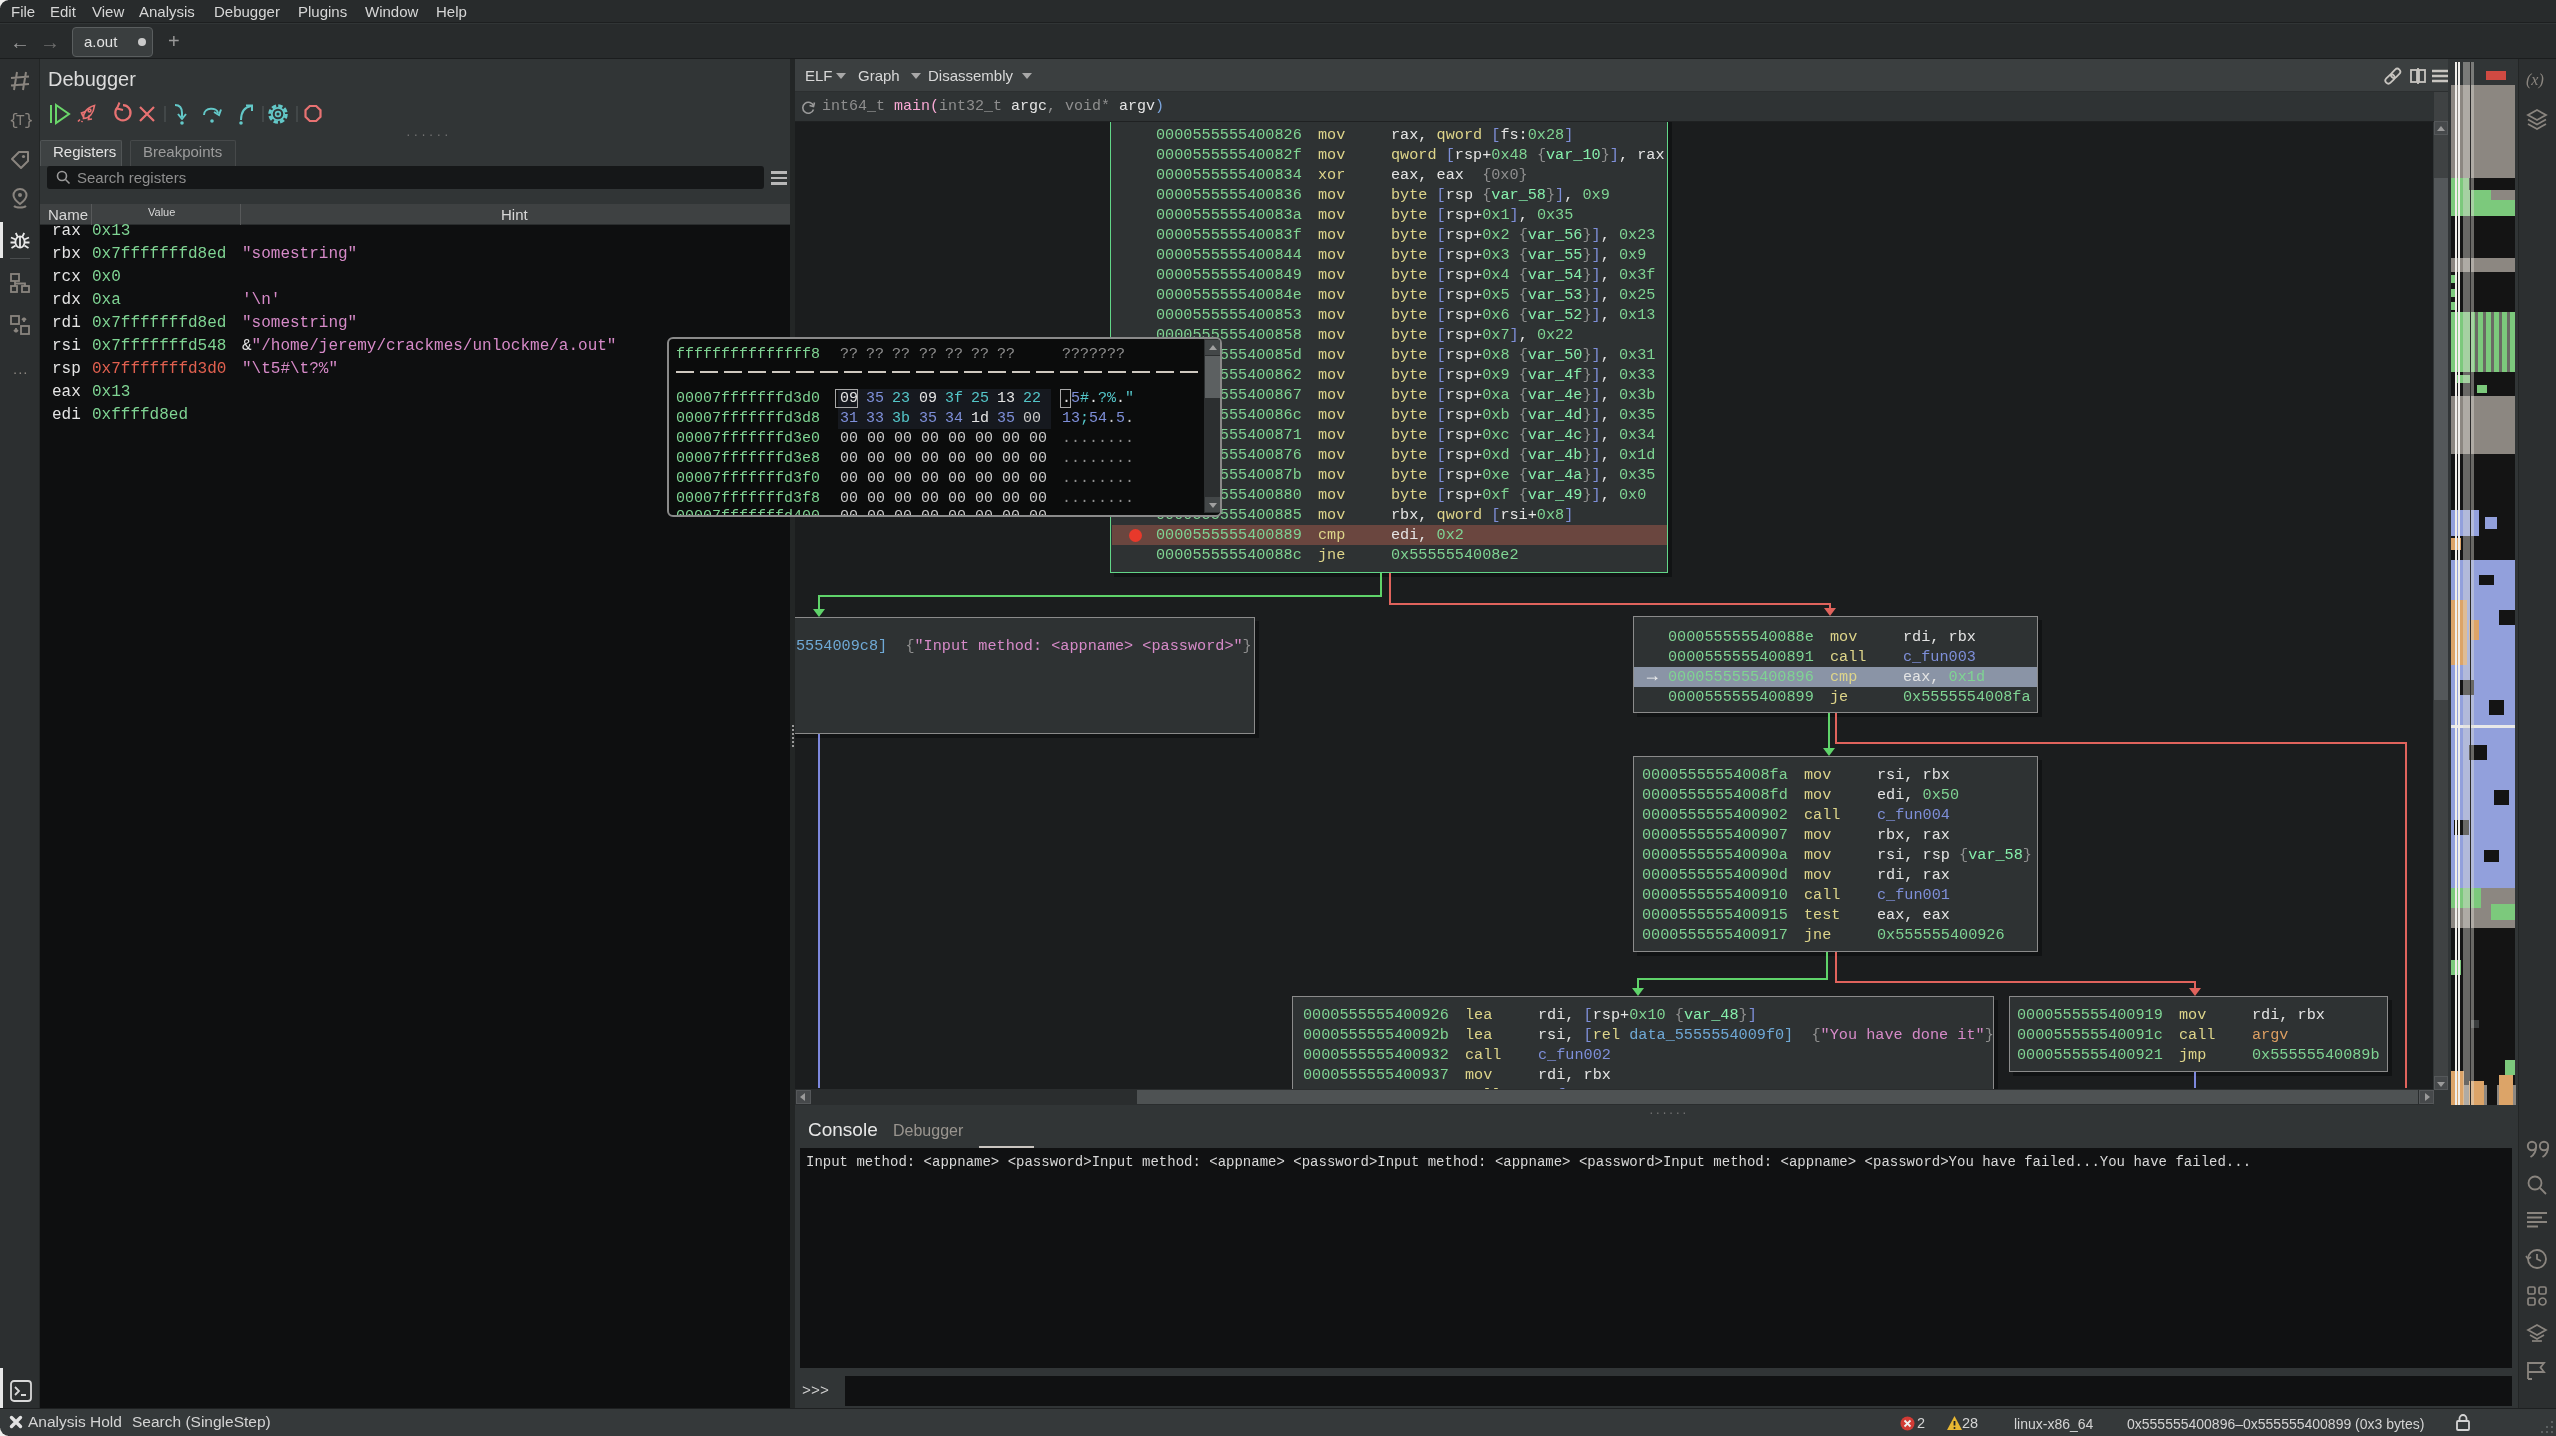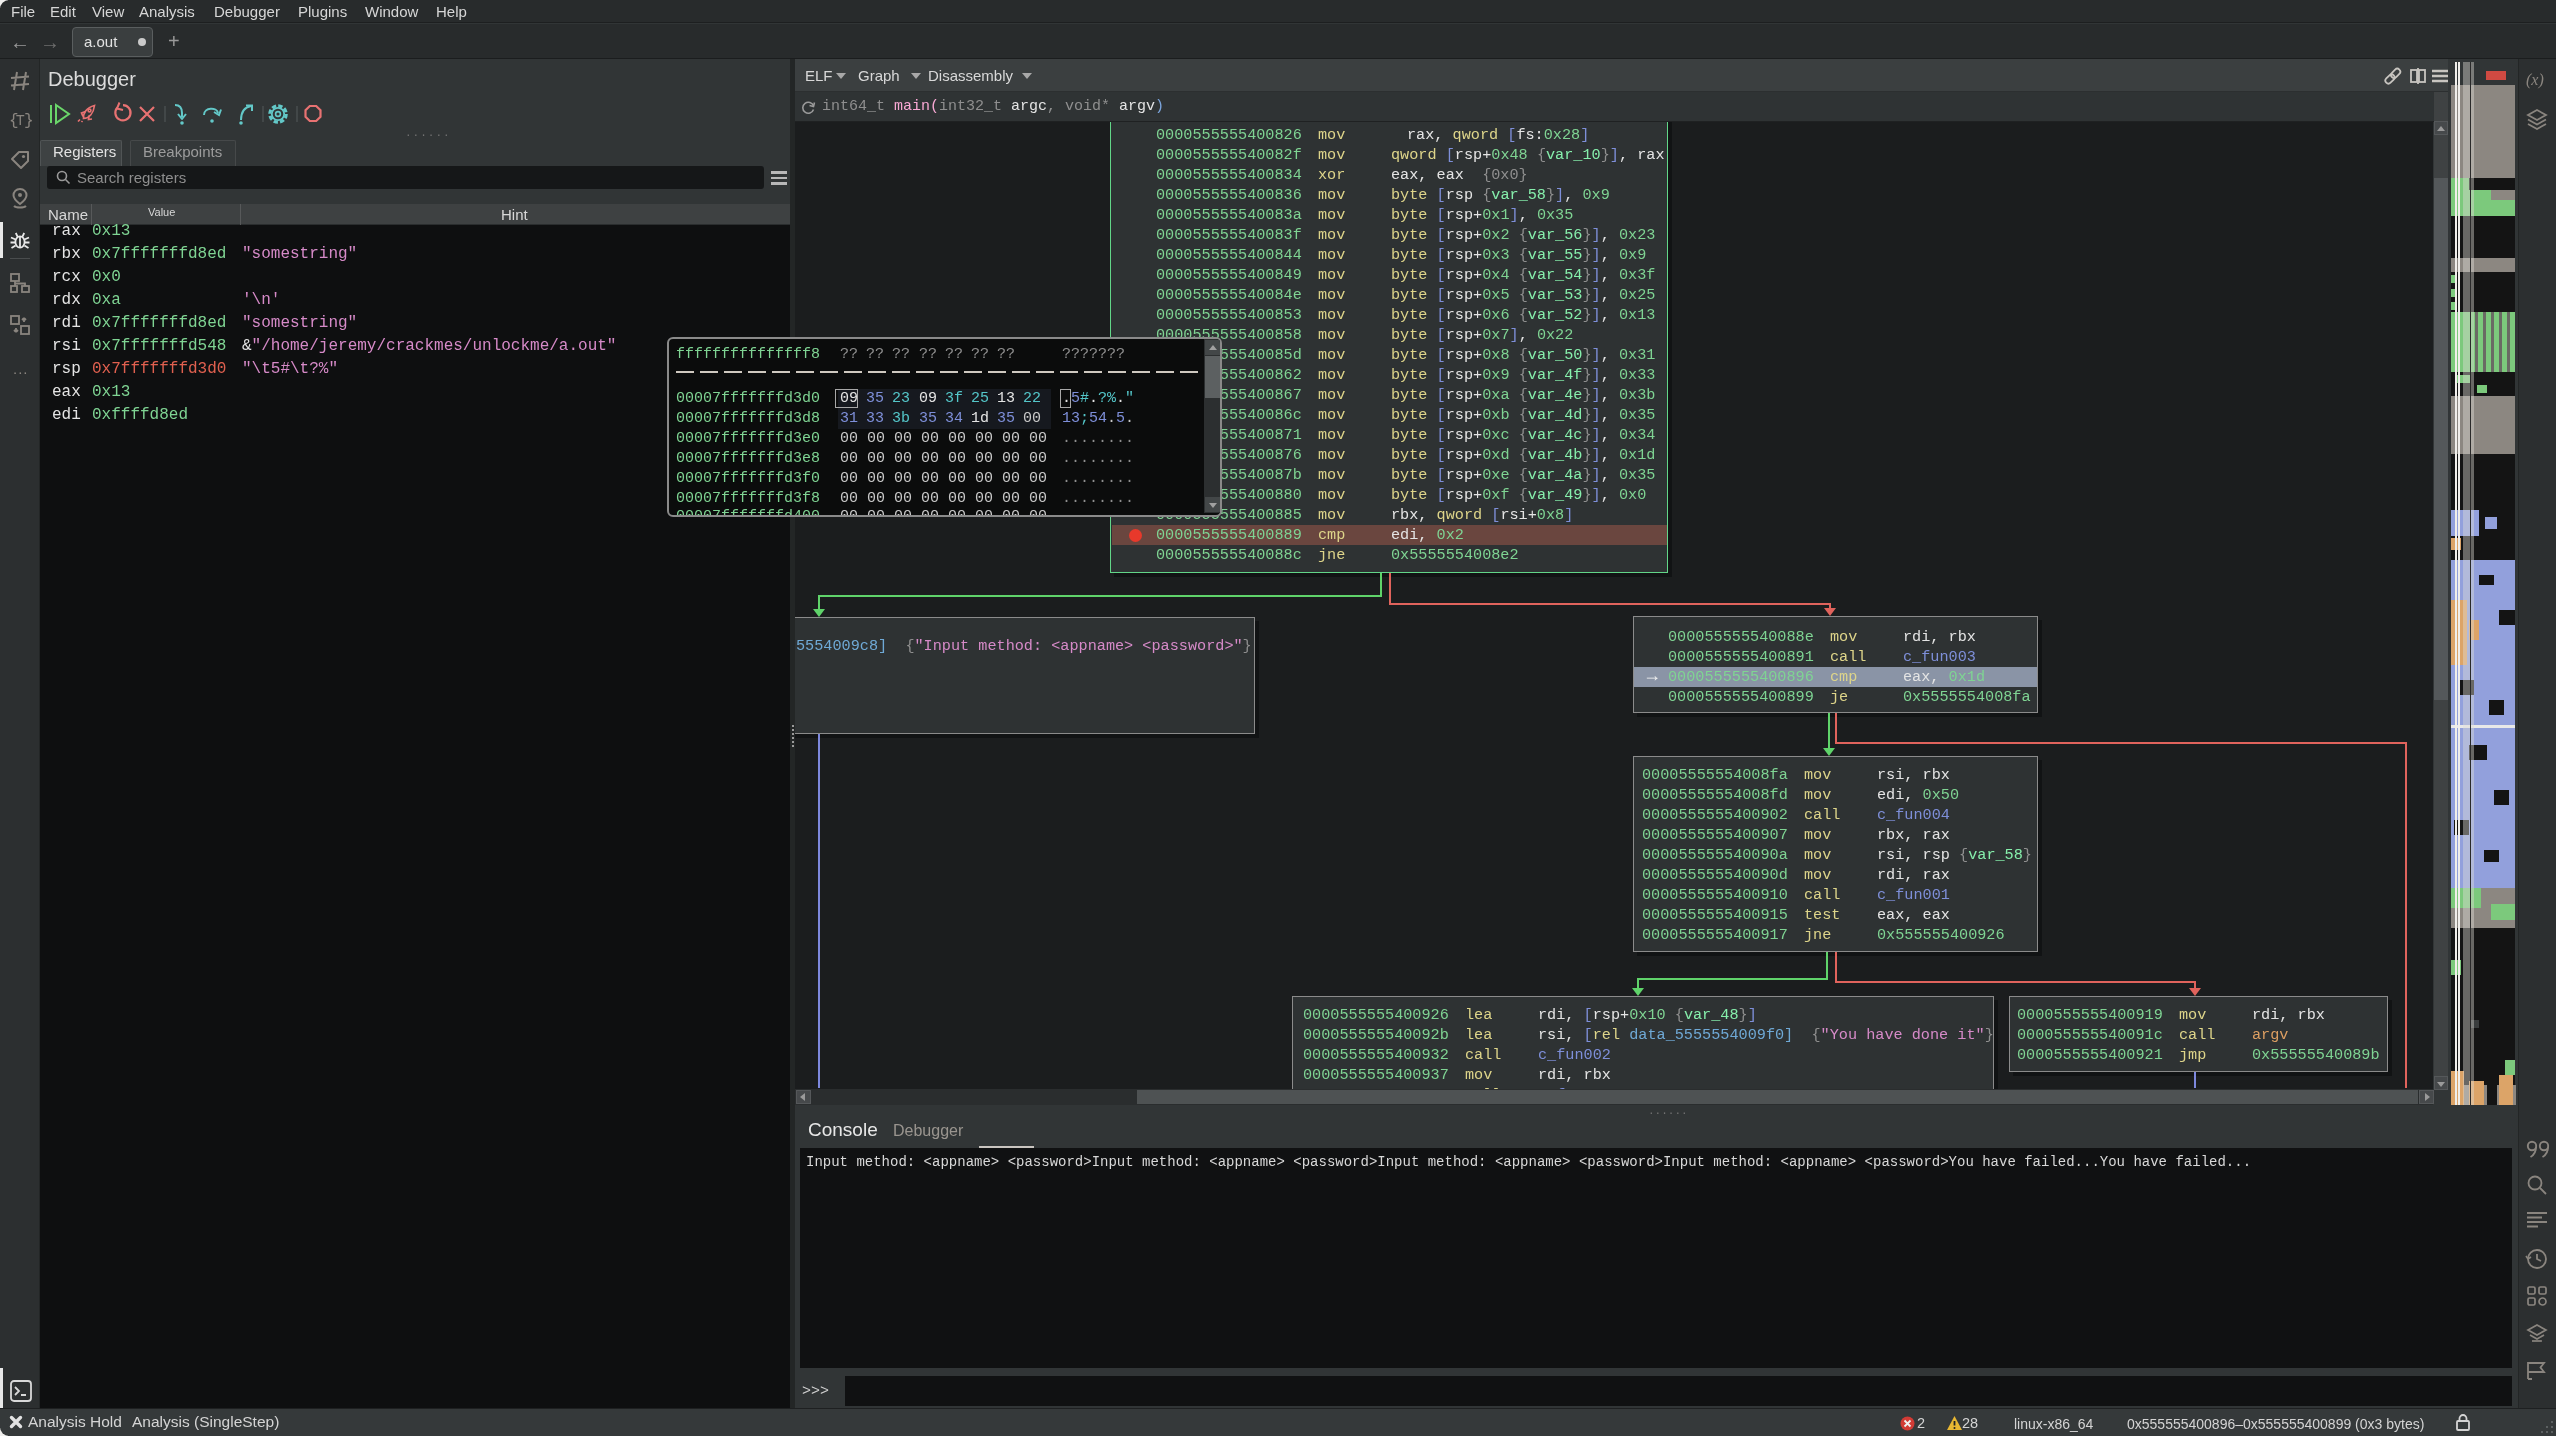--- a/index.html
+++ b/index.html
@@ -223,21 +223,21 @@
     </svg>
 <div class="abs mono" style="left:822px;top:98px;font-size:15px"><span class="gr">int64_t </span><span style="color:#f9a8d4">main(</span><span class="gr">int32_t </span><span class="w">argc</span><span class="gr">, void* </span><span class="w">argv</span><span style="color:#7ba4db">)</span></div>
 
 <div class="abs" style="left:795px;top:122px;width:1638px;height:967px;background:#1b1d1e;overflow:hidden">
 
 <div class="blk" style="left:315px;top:-30px;width:558px;height:481px;border-color:#62d688"></div>
 
 <div class="abs" style="left:317px;top:403px;width:555px;height:20px;background:#6a463f"></div>
 <div class="abs" style="left:334px;top:407px;width:13px;height:13px;border-radius:50%;background:#e8392b"></div>
 <div id="blockA">
-<div class="ln" style="left:361px;top:3px"><span class="g">0000555555400826</span><span class="abs y" style="left:162px">mov</span><span class="abs" style="left:251px"><span class="w">rax, </span><span class="y">qword </span><span class="bl">[</span><span class="w">fs:</span><span class="g">0x28</span><span class="bl">]</span></span></div>
+<div class="ln" style="left:361px;top:3px"><span class="g">0000555555400826</span><span class="abs y" style="left:162px">mov</span><span class="abs" style="left:235px"><span class="w">rax, </span><span class="y">qword </span><span class="bl">[</span><span class="w">fs:</span><span class="g">0x28</span><span class="bl">]</span></span></div>
 <div class="ln" style="left:361px;top:23px"><span class="g">000055555540082f</span><span class="abs y" style="left:162px">mov</span><span class="abs" style="left:235px"><span class="y">qword </span><span class="bl">[</span><span class="w">rsp+</span><span class="g">0x48</span><span class="w"> </span><span class="gr">{</span><span class="tl">var_10</span><span class="gr">}</span><span class="bl">]</span><span class="w">, rax</span></span></div>
 <div class="ln" style="left:361px;top:43px"><span class="g">0000555555400834</span><span class="abs y" style="left:162px">xor</span><span class="abs" style="left:235px"><span class="w">eax, eax  </span><span class="gr">{0x0}</span></span></div>
 <div class="ln" style="left:361px;top:63px"><span class="g">0000555555400836</span><span class="abs y" style="left:162px">mov</span><span class="abs" style="left:235px"><span class="y">byte </span><span class="bl">[</span><span class="w">rsp </span><span class="gr">{</span><span class="tl">var_58</span><span class="gr">}</span><span class="bl">]</span><span class="w">, </span><span class="g">0x9</span></span></div>
 <div class="ln" style="left:361px;top:83px"><span class="g">000055555540083a</span><span class="abs y" style="left:162px">mov</span><span class="abs" style="left:235px"><span class="y">byte </span><span class="bl">[</span><span class="w">rsp+</span><span class="g">0x1</span><span class="bl">]</span><span class="w">, </span><span class="g">0x35</span></span></div>
 <div class="ln" style="left:361px;top:103px"><span class="g">000055555540083f</span><span class="abs y" style="left:162px">mov</span><span class="abs" style="left:235px"><span class="y">byte </span><span class="bl">[</span><span class="w">rsp+</span><span class="g">0x2</span><span class="w"> </span><span class="gr">{</span><span class="tl">var_56</span><span class="gr">}</span><span class="bl">]</span><span class="w">, </span><span class="g">0x23</span></span></div>
 <div class="ln" style="left:361px;top:123px"><span class="g">0000555555400844</span><span class="abs y" style="left:162px">mov</span><span class="abs" style="left:235px"><span class="y">byte </span><span class="bl">[</span><span class="w">rsp+</span><span class="g">0x3</span><span class="w"> </span><span class="gr">{</span><span class="tl">var_55</span><span class="gr">}</span><span class="bl">]</span><span class="w">, </span><span class="g">0x9</span></span></div>
 <div class="ln" style="left:361px;top:143px"><span class="g">0000555555400849</span><span class="abs y" style="left:162px">mov</span><span class="abs" style="left:235px"><span class="y">byte </span><span class="bl">[</span><span class="w">rsp+</span><span class="g">0x4</span><span class="w"> </span><span class="gr">{</span><span class="tl">var_54</span><span class="gr">}</span><span class="bl">]</span><span class="w">, </span><span class="g">0x3f</span></span></div>
 <div class="ln" style="left:361px;top:163px"><span class="g">000055555540084e</span><span class="abs y" style="left:162px">mov</span><span class="abs" style="left:235px"><span class="y">byte </span><span class="bl">[</span><span class="w">rsp+</span><span class="g">0x5</span><span class="w"> </span><span class="gr">{</span><span class="tl">var_53</span><span class="gr">}</span><span class="bl">]</span><span class="w">, </span><span class="g">0x25</span></span></div>
 <div class="ln" style="left:361px;top:183px"><span class="g">0000555555400853</span><span class="abs y" style="left:162px">mov</span><span class="abs" style="left:235px"><span class="y">byte </span><span class="bl">[</span><span class="w">rsp+</span><span class="g">0x6</span><span class="w"> </span><span class="gr">{</span><span class="tl">var_52</span><span class="gr">}</span><span class="bl">]</span><span class="w">, </span><span class="g">0x13</span></span></div>
 <div class="ln" style="left:361px;top:203px"><span class="g">0000555555400858</span><span class="abs y" style="left:162px">mov</span><span class="abs" style="left:235px"><span class="y">byte </span><span class="bl">[</span><span class="w">rsp+</span><span class="g">0x7</span><span class="bl">]</span><span class="w">, </span><span class="g">0x22</span></span></div>
@@ -510,21 +510,21 @@
       </g>
     </svg>
 </div>
 
 <div id="statusbar">
 <div class="abs" style="left:0;top:1408px;width:2556px;height:28px;background:#35393a;border-top:1px solid #1e2021"></div>
 <svg class="abs" style="left:9px;top:1415px" width="14" height="14" viewBox="0 0 14 14">
 <path d="M2.5 2.5 L11.5 11.5 M11.5 2.5 L2.5 11.5" stroke="#e2e2e2" stroke-width="3.4" stroke-linecap="round"></path>
     </svg>
 <span class="abs" style="left:28px;top:1413px;font-size:15.5px;color:#d4d4d4">Analysis Hold</span>
-<span class="abs" style="left:132px;top:1413px;font-size:15.5px;color:#d4d4d4">Analysis (SingleStep)</span>
+<span class="abs" style="left:132px;top:1413px;font-size:15.5px;color:#d4d4d4">Search (SingleStep)</span>
 <svg class="abs" style="left:1900px;top:1416px" width="15" height="15" viewBox="0 0 15 15">
 <circle cx="7.5" cy="7.5" r="7" fill="#d13b35"></circle>
       <path d="M4.5 4.5 L10.5 10.5 M10.5 4.5 L4.5 10.5" stroke="#f0f0f0" stroke-width="1.8"></path>
     </svg>
 <span class="abs" style="left:1917px;top:1415px;font-size:14.5px;color:#d4d4d4">2</span>
 <svg class="abs" style="left:1946px;top:1415px" width="17" height="16" viewBox="0 0 17 16">
 <path d="M8.5 1 L16 15 H1 Z" fill="#e8b732"></path>
       <path d="M8.5 6 V10.5" stroke="#222" stroke-width="1.8"></path>
       <circle cx="8.5" cy="13" r="1" fill="#222"></circle>
     </svg>

